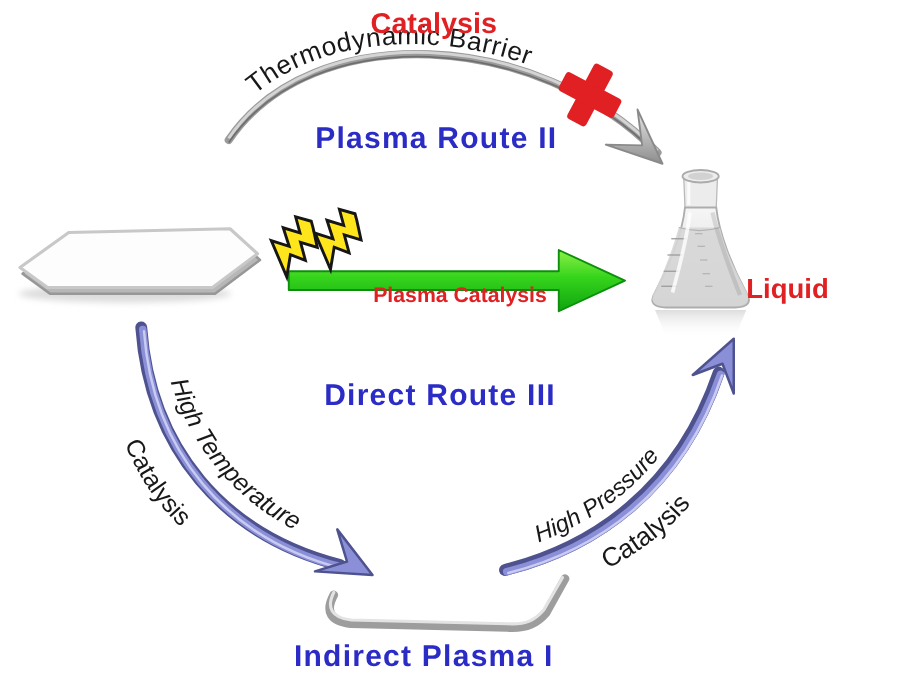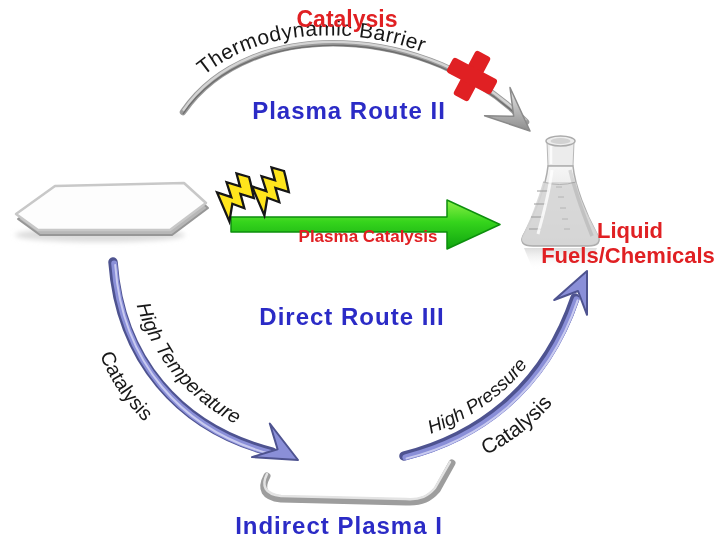--- a/index.html
+++ b/index.html
@@ -149,18 +149,17 @@
 
 <div class="lbl blue" style="left:349px;top:111px;font-size:24px;">Plasma Route II</div>
 
 
 <div class="lbl red bold" style="left:368px;top:192px;font-size:17px;margin-top:44px;">Plasma Catalysis</div>
 
 
 <div class="lbl blue" style="left:352px;top:281px;font-size:24px;margin-top:36px;">Direct Route III</div>
 
 <div class="lbl red semib" style="left:630px;top:231px;font-size:22px;">Liquid</div>
-<div class="lbl red semib" style="left:628px;top:256px;font-size:22px;">Fuels/Chemicals</div>
 
 
 <div class="lbl blue" style="left:339px;top:526px;font-size:24px;">Indirect Plasma I</div>
 
 </div>
 
 </body></html>

